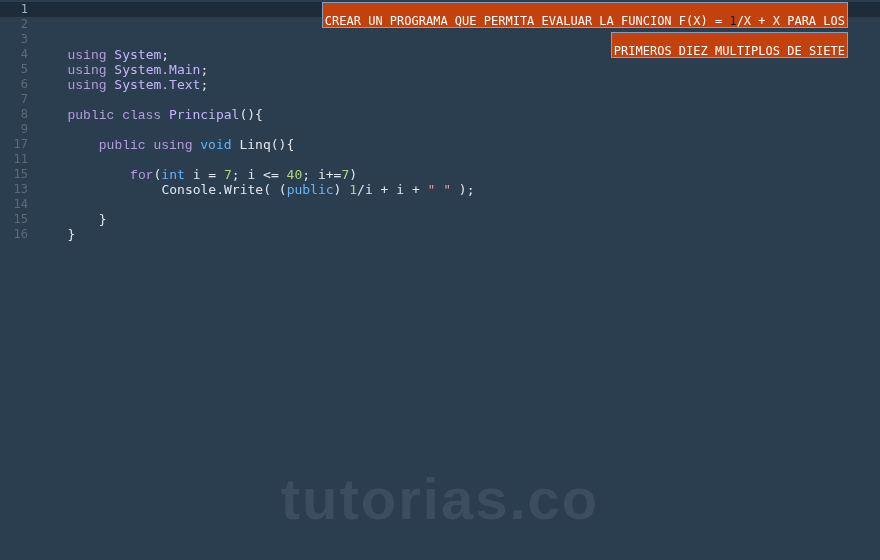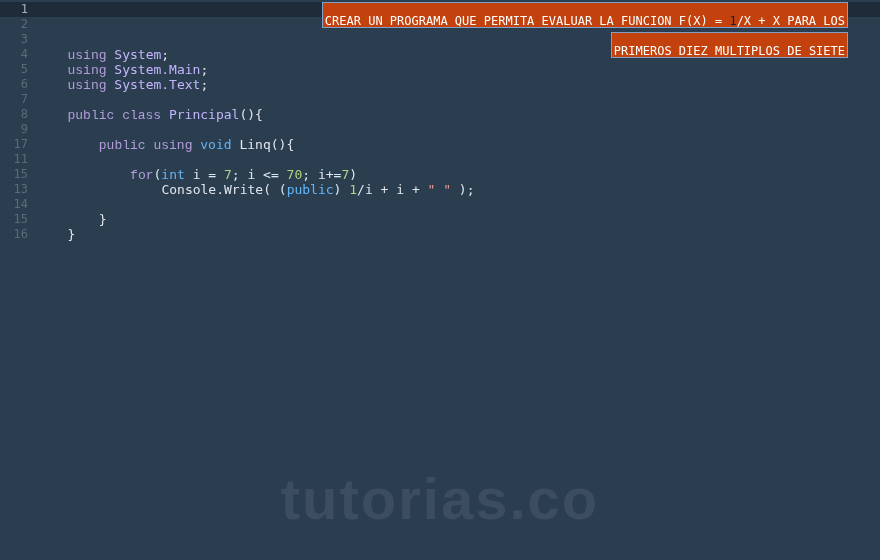--- a/index.html
+++ b/index.html
@@ -114,21 +114,21 @@
     <div class="code-line"></div>
     <div class="code-line"></div>
     <div class="code-line">   <span class="kw">using</span> <span class="cls">System</span><span>;</span></div>
     <div class="code-line">   <span class="kw">using</span> <span class="cls">System.Main</span><span>;</span></div>
     <div class="code-line">   <span class="kw">using</span> <span class="cls">System.Text</span><span>;</span></div>
     <div class="code-line"></div>
     <div class="code-line">   <span class="kw">public</span> <span class="kw">class</span> <span class="cls">Principal</span><span>(){</span></div>
     <div class="code-line"></div>
     <div class="code-line">       <span class="kw">public</span> <span class="kw">using</span> <span class="type">void</span> <span>Linq</span><span>(){</span></div>
     <div class="code-line"></div>
-    <div class="code-line">           <span class="kw">for</span><span>(</span><span class="type">int</span><span> i = </span><span class="num">7</span><span>; i &lt;= </span><span class="num">70</span><span>; i+=</span><span class="num">7</span><span>)</span></div>
+    <div class="code-line">           <span class="kw">for</span><span>(</span><span class="type">int</span><span> i = </span><span class="num">7</span><span>; i &lt;= </span><span class="num">40</span><span>; i+=</span><span class="num">7</span><span>)</span></div>
     <div class="code-line">               <span>Console.Write( (</span><span class="type">public</span><span>) </span><span class="num">1</span><span>/i + i + </span><span class="str">" "</span><span> );</span></div>
     <div class="code-line"></div>
     <div class="code-line">       <span>}</span></div>
     <div class="code-line">   <span>}</span></div>
   </div>
 </div>
 
 <div class="watermark">tutorias.co</div>
 
 </body></html>

